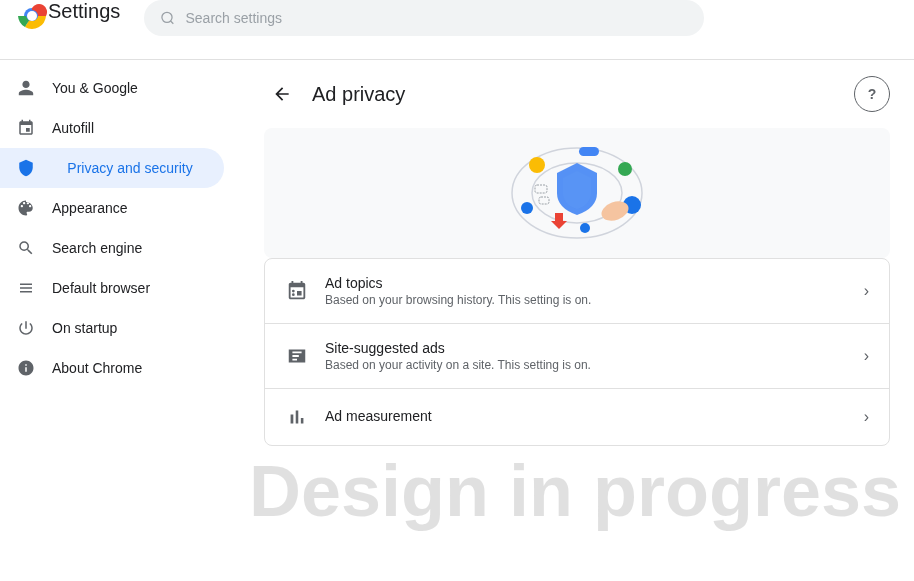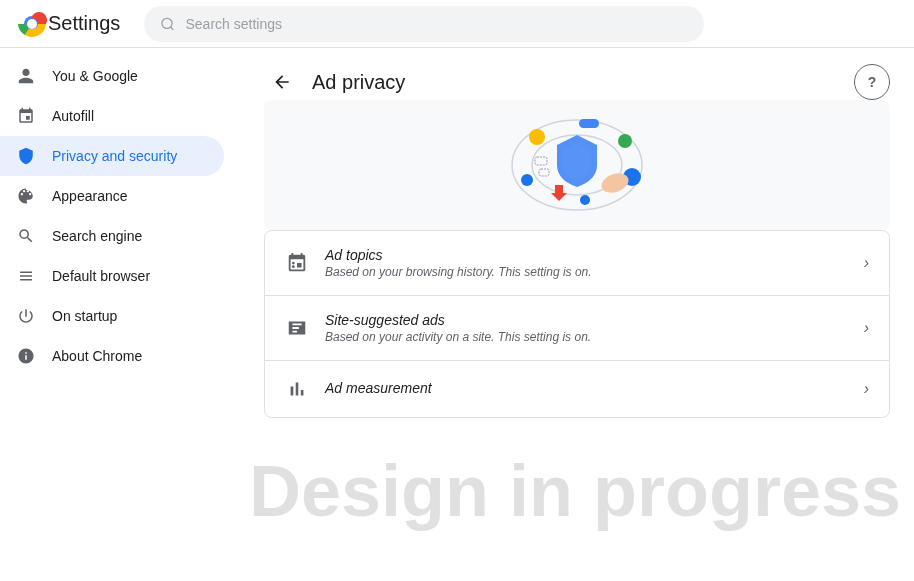--- a/index.html
+++ b/index.html
@@ -1,22 +1,22 @@
 <!DOCTYPE html>
 <html><head>
   <meta charset="utf-8">
   <style>
     * { margin: 0; padding: 0; box-sizing: border-box; }
     body { font-family: 'Segoe UI', Arial, sans-serif; background: #fff; width: 914px; height: 581px; overflow: hidden; display: flex; flex-direction: column; }
 
     
     .header {
-      height: 48px;
-      display: flex;
-      align-items: center;
+      height: 60px;
+      display: flex;
+      align-items: flex-start;
       padding: 0 16px;
       background: #fff;
       border-bottom: 1px solid #e0e0e0;
       flex-shrink: 0;
     }
     .header-title {
       font-size: 20px;
       color: #202124;
       font-weight: 400;
       margin-right: 24px;
@@ -68,20 +68,21 @@
       border-radius: 0 20px 20px 0;
       margin-right: 16px;
       gap: 16px;
       font-size: 14px;
       color: #202124;
       position: relative;
     }
     .sidebar-item.active {
       background: #e8f0fe;
       color: #1a73e8;
+      text-align: center;
     }
     .sidebar-item.active .sidebar-icon { color: #1a73e8; }
     .sidebar-icon {
       width: 20px;
       height: 20px;
       display: flex;
       align-items: center;
       justify-content: center;
       color: #5f6368;
       flex-shrink: 0;
@@ -102,21 +103,21 @@
     .content-inner {
       max-width: 700px;
       padding: 16px 24px;
     }
 
     
     .page-header {
       display: flex;
       align-items: center;
       justify-content: space-between;
-      margin-bottom: 0;
+      margin-bottom: 16px;
     }
     .page-header-left {
       display: flex;
       align-items: center;
       gap: 12px;
     }
     .back-button {
       width: 36px;
       height: 36px;
       border-radius: 50%;
@@ -158,21 +159,20 @@
       position: relative;
       overflow: hidden;
     }
 
     
     .settings-list {
       border: 1px solid #e0e0e0;
       border-radius: 8px;
       margin-top: 0;
       overflow: hidden;
-      font-style: italic;
     }
     .settings-item {
       display: flex;
       align-items: center;
       padding: 16px 20px;
       cursor: pointer;
       border-bottom: 1px solid #e0e0e0;
       gap: 16px;
     }
     .settings-item:last-child { border-bottom: none; justify-content: flex-end; }

